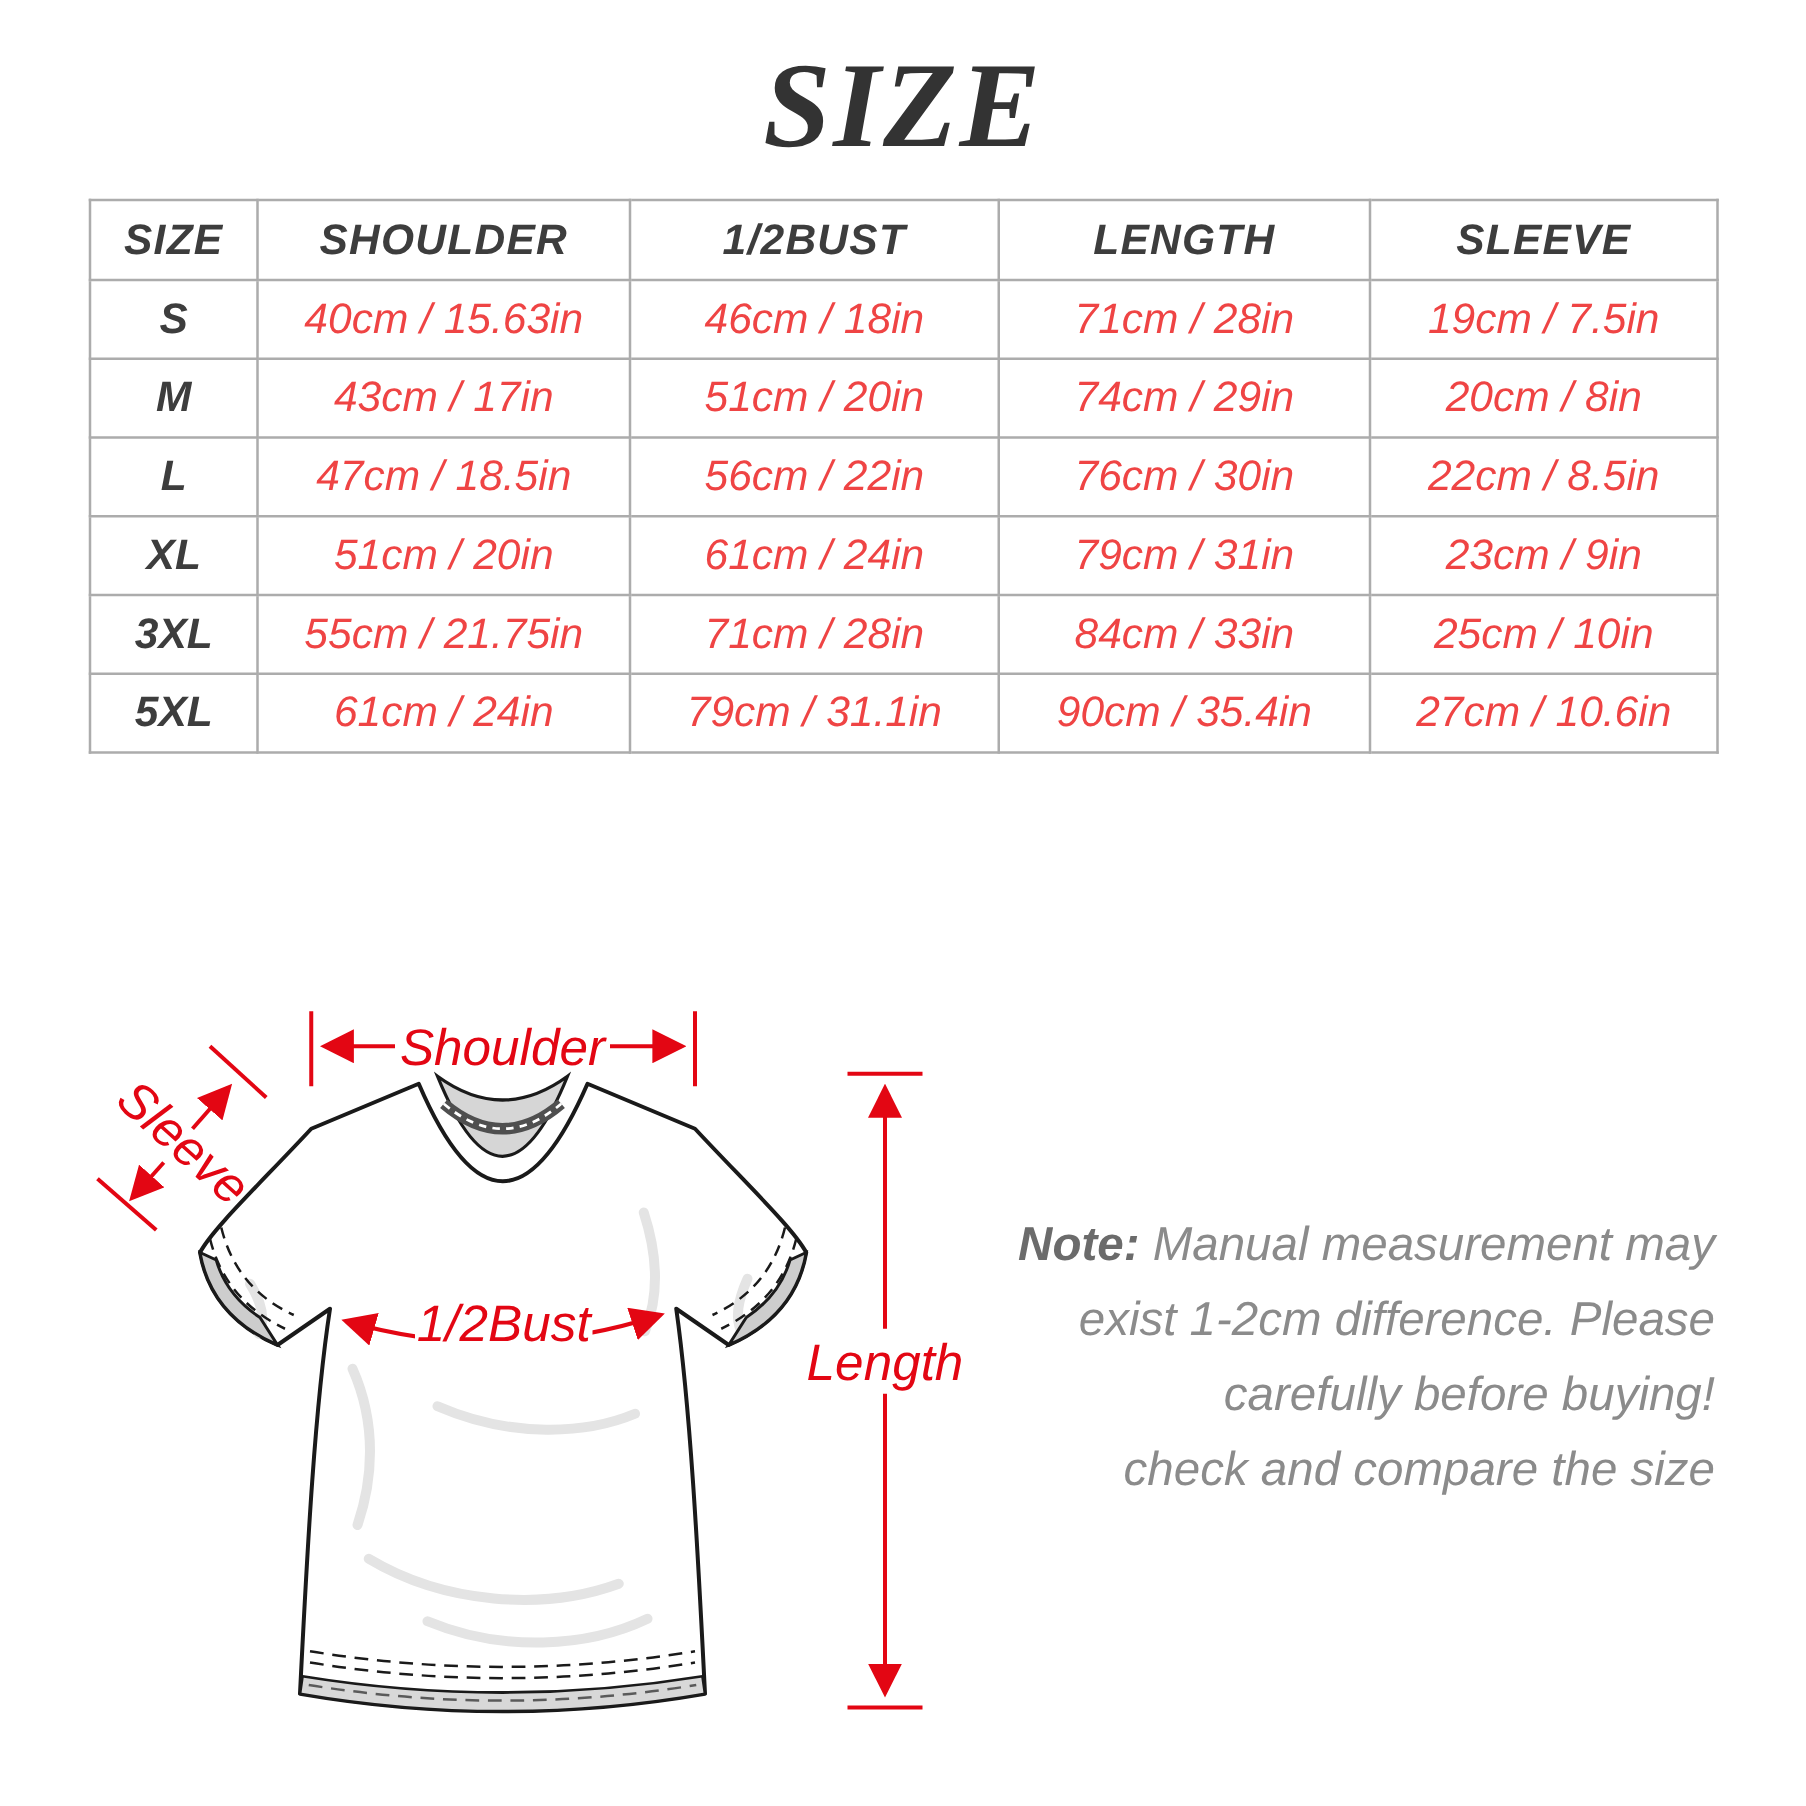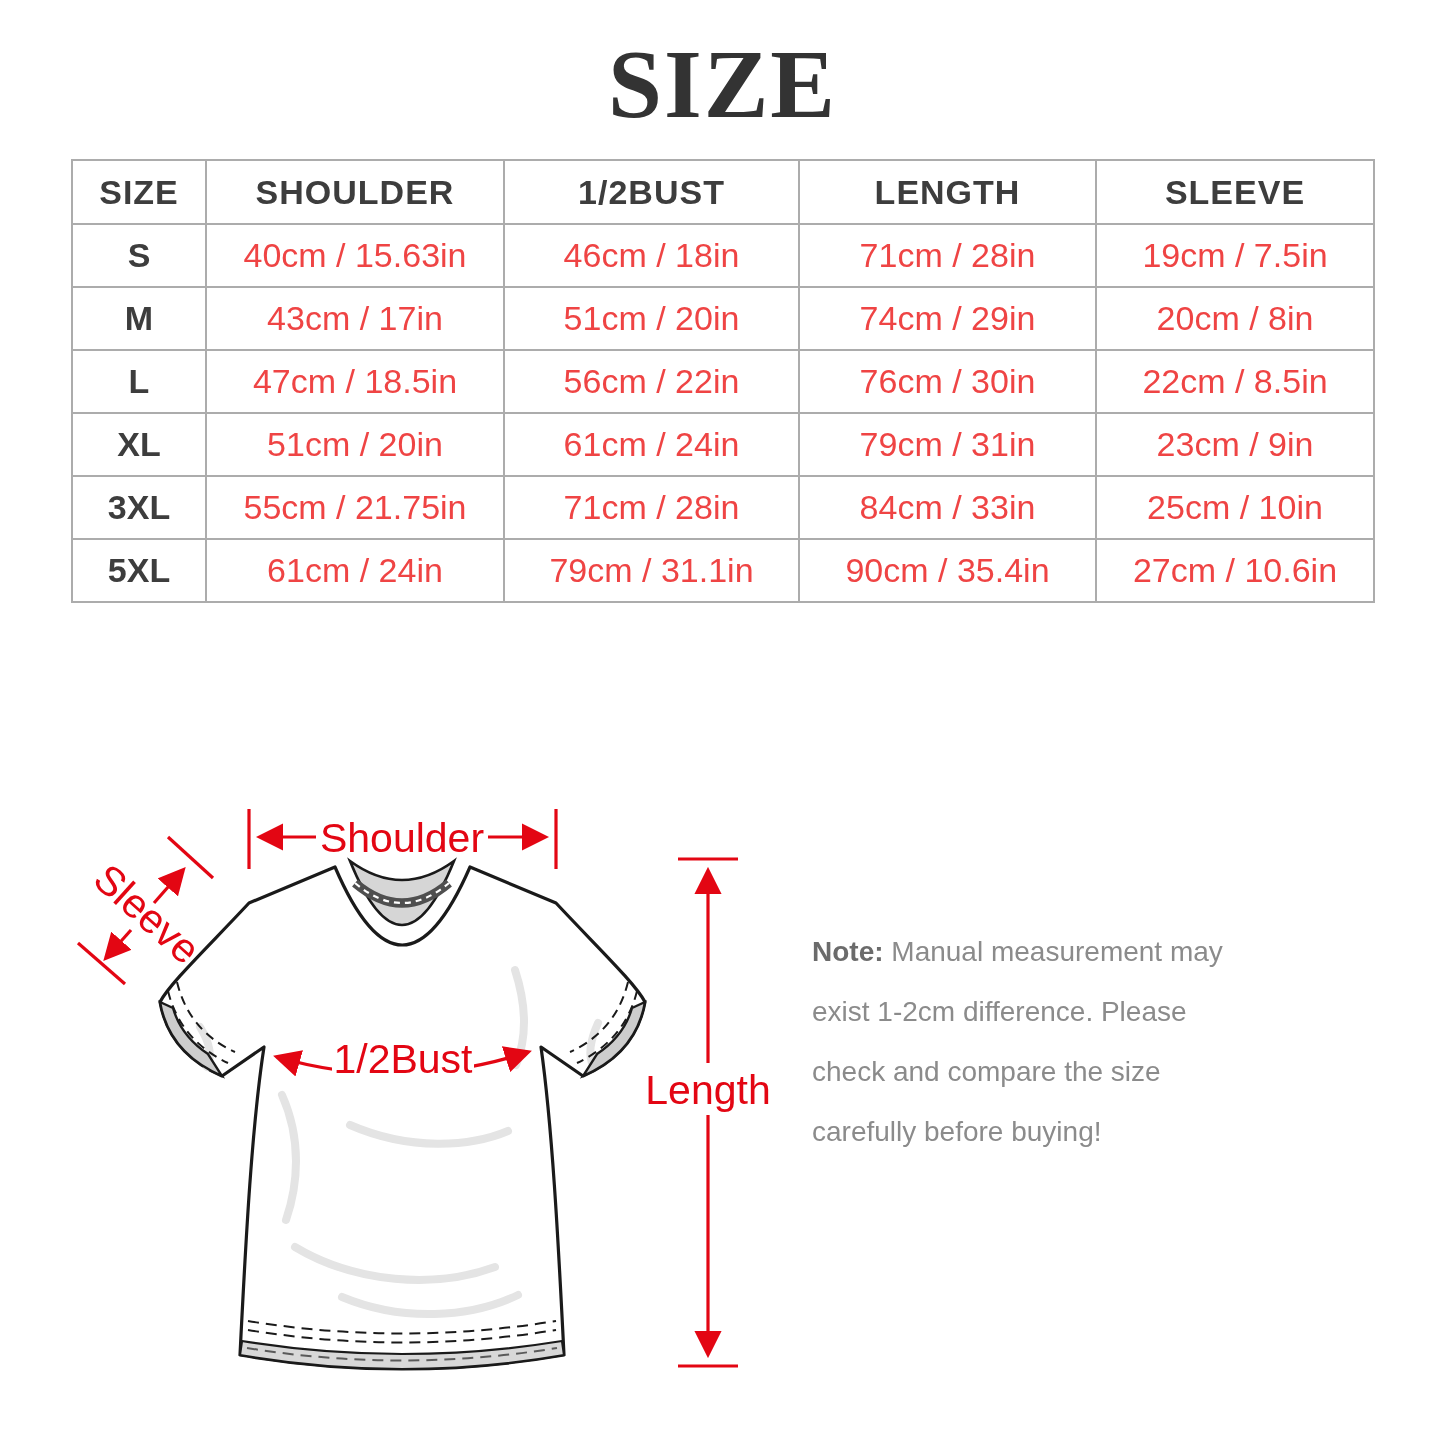--- a/index.html
+++ b/index.html
@@ -1,34 +1,34 @@
 <!DOCTYPE html>
 <html><head>
 <meta charset="utf-8">
 <style>
   html,body{margin:0;padding:0;background:#fff;}
   #page{position:relative;width:1445px;height:1445px;background:#ffffff;overflow:hidden;
-        font-family:"Liberation Sans",sans-serif;}
+        font-family:"Liberation Sans",sans-serif;font-style:italic;}
   
   #title{position:absolute;top:36px;left:0;width:100%;text-align:center;
          font-family:"Liberation Serif",serif;font-weight:bold;font-size:97px;
          letter-spacing:2px;color:#333333;line-height:1;}
   
   #size-table{position:absolute;left:71px;top:159px;width:1302px;border-collapse:collapse;
               table-layout:fixed;}
   #size-table th,#size-table td{border:2px solid #acacac;text-align:center;vertical-align:middle;
               padding:0;}
   #size-table th{height:62px;font-size:34px;font-weight:bold;color:#3d3d3d;letter-spacing:1px;}
   #size-table td{height:61px;font-size:34px;color:#ef4444;}
   #size-table td.size-col{font-weight:bold;color:#3d3d3d;}
   
   #diagram{position:absolute;left:50px;top:795px;width:770px;height:650px;}
   
-  #note{position:absolute;left:812px;top:922px;width:560px;font-size:28px;line-height:60px;
-        color:#8b8b8b;}
+  #note{position:absolute;left:812px;top:966px;width:560px;font-size:38px;line-height:60px;
+        color:#8b8b8b;text-align:right;}
   #note .note-label{font-weight:bold;color:#6b6b6b;}
 </style>
 </head>
 <body>
 
 <div id="page">
 
   <div id="title">SIZE</div>
 
   <table id="size-table">
@@ -185,17 +185,17 @@
       <text x="352" y="57">Shoulder</text>
       <text transform="translate(97,119) rotate(42)" x="0" y="14">Sleeve</text>
       <text x="353" y="278">1/2Bust</text>
       <text x="658" y="309">Length</text>
     </g>
   </svg>
 
   <div id="note">
     <div><span class="note-label">Note:</span><span> Manual measurement may</span></div>
     <div>exist 1-2cm difference. Please</div>
+    <div>carefully before buying!</div>
     <div>check and compare the size</div>
-    <div>carefully before buying!</div>
   </div>
 
 </div>
 
 </body></html>

